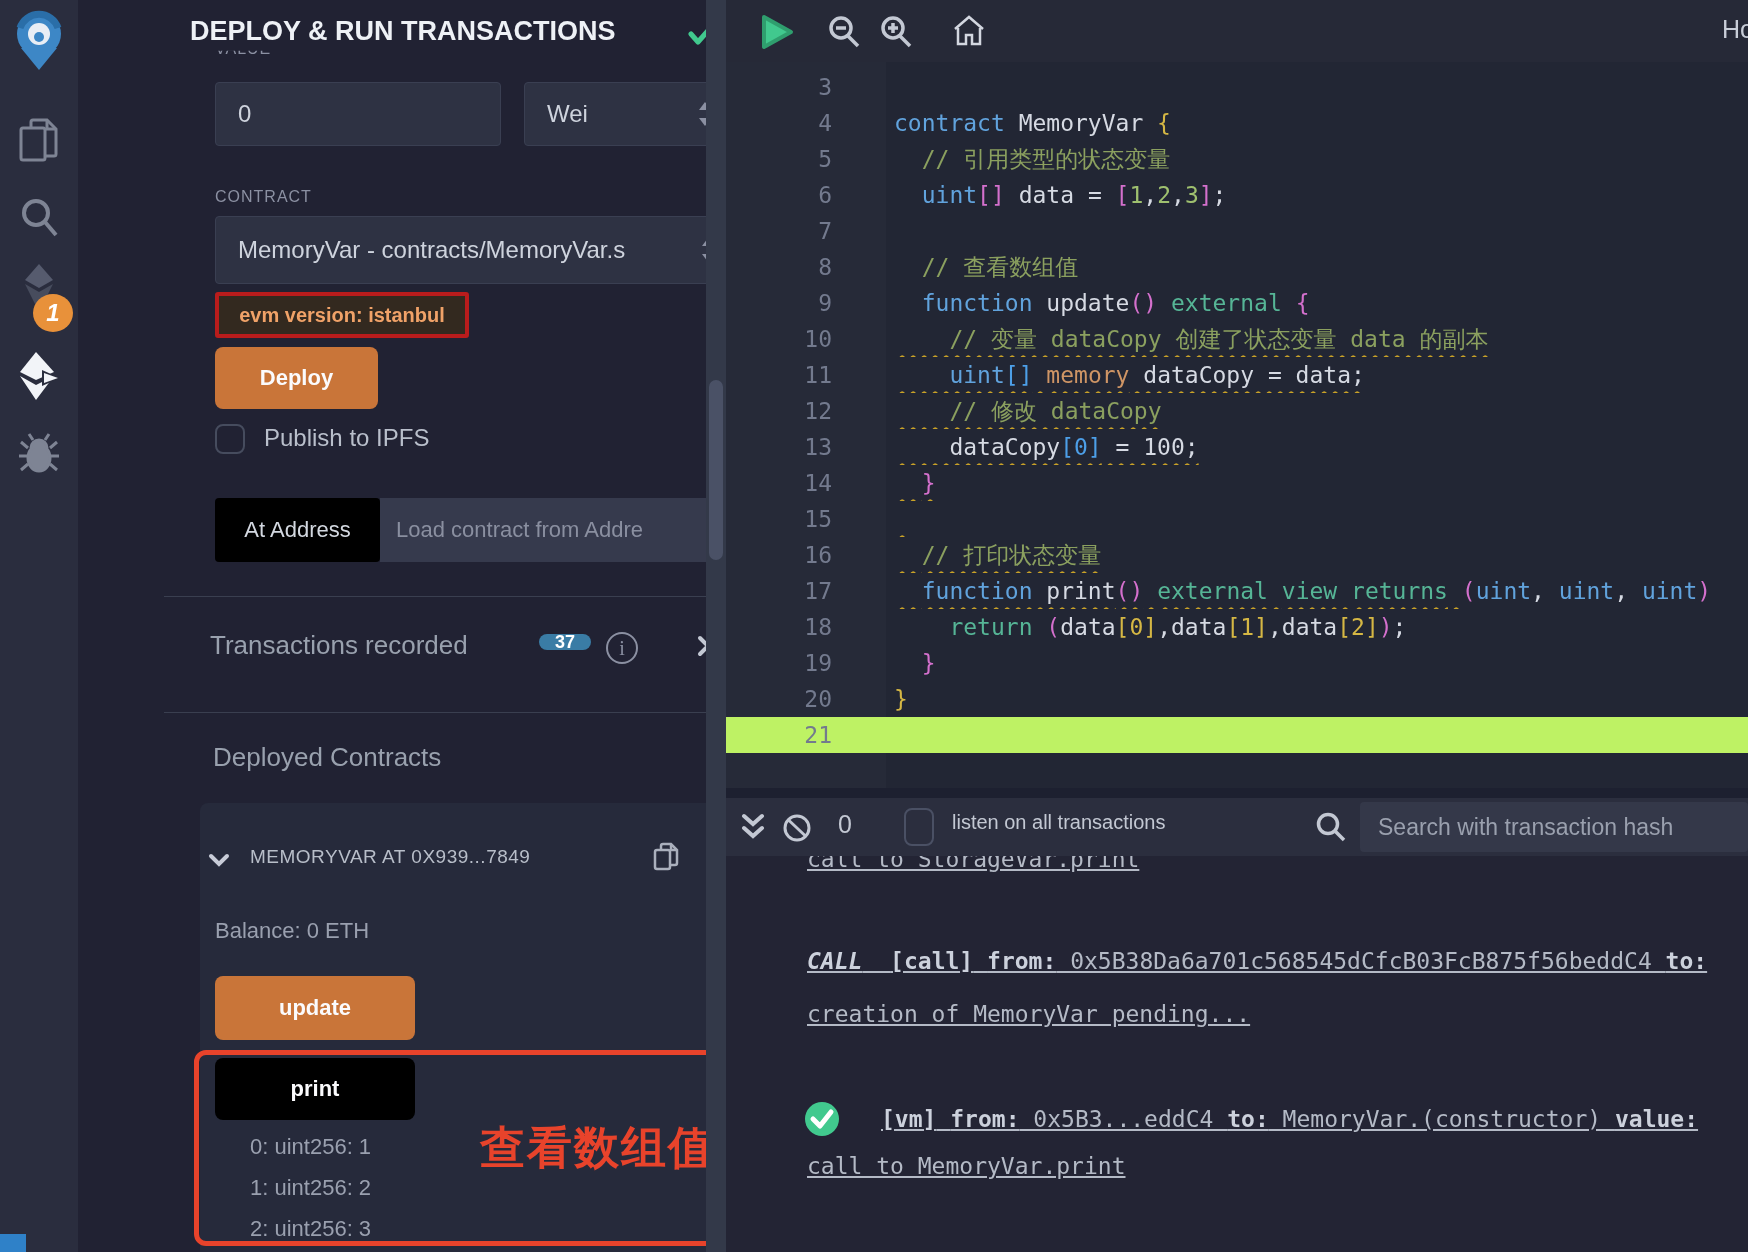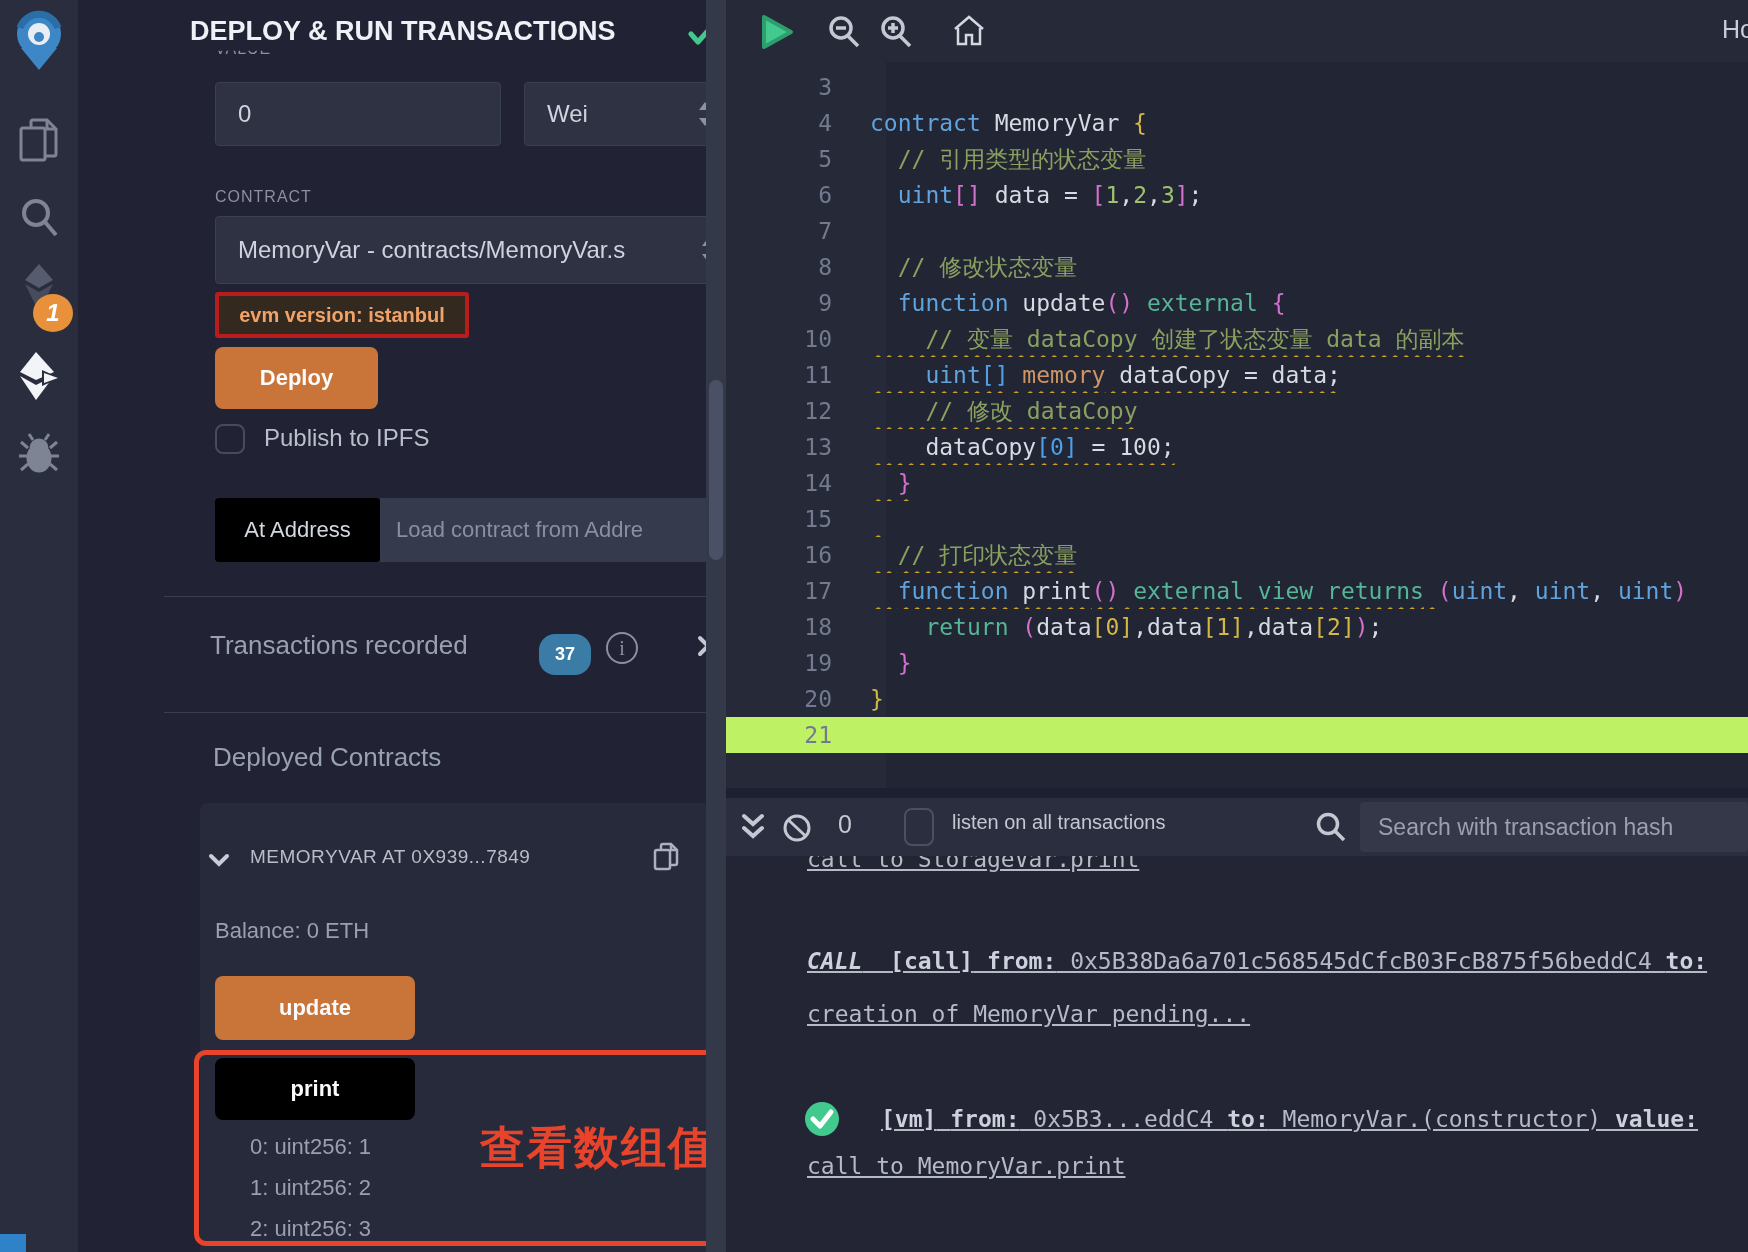--- a/index.html
+++ b/index.html
@@ -31,21 +31,21 @@
              display:flex;align-items:center;justify-content:center;}
   .btn{border:none;border-radius:8px;color:#fbfbfd;font-size:22px;font-weight:600;
        font-family:"Liberation Sans",sans-serif;display:flex;align-items:center;justify-content:center;cursor:pointer;}
   .btn-orange{background:#c97539;}
   .btn-teal{background:#000000;border-radius:4px;}
   .chkbox{border:2px solid #464c5e;border-radius:8px;background:transparent;box-sizing:border-box;}
   #ataddr-input{left:302px;top:498px;width:355px;height:64px;background:#363a4d;border-radius:0 4px 4px 0;
                 color:#8a8fa0;font-size:22px;display:flex;align-items:center;padding:0 16px;box-sizing:border-box;white-space:nowrap;overflow:hidden;}
   .hdivider{height:1px;background:#3a3f50;}
   .section-label{font-size:26px;color:#99a1ae;white-space:nowrap;}
-  #tx-badge{left:461px;top:634px;width:52px;height:41px;border-radius:16px;background:#3a7ca5;
+  #tx-badge{left:461px;top:634px;width:52px;height:16px;border-radius:16px;background:#3a7ca5;
             color:#fff;font-size:18px;font-weight:bold;display:flex;align-items:center;justify-content:center;}
   #info-icon{left:528px;top:632px;width:32px;height:32px;border:2px solid #8b90a2;border-radius:50%;
              color:#8b90a2;font-family:"Liberation Serif",serif;font-size:20px;
              display:flex;align-items:center;justify-content:center;box-sizing:border-box;}
   #contract-card{left:122px;top:803px;width:556px;height:460px;background:#262a3b;border-radius:8px;}
   #card-title{left:172px;top:846px;width:392px;font-size:19px;letter-spacing:.5px;color:#b8bec9;
               white-space:nowrap;overflow:hidden;}
   #balance{left:137px;top:918px;font-size:22px;color:#9aa0af;}
   .out-val{position:absolute;left:172px;font-size:22px;color:#9aa0af;}
   #red-box{left:116px;top:1050px;width:544px;height:196px;border:5px solid #e8432b;border-radius:12px;box-sizing:border-box;}
@@ -59,21 +59,21 @@
   #tabbar{left:726px;top:0;width:1022px;height:62px;background:#262937;border-bottom:1px solid #1b1e2b;}
   #home-label{left:996px;top:15px;font-size:25px;color:#c8cdd8;}
 
   
   #editor{left:726px;top:62px;width:1022px;height:726px;background:#222634;overflow:hidden;}
   #gutter-bg{position:absolute;left:0;top:0;width:160px;height:726px;background:#262a38;}
   #code-rows{position:absolute;left:0;top:7px;width:1022px;}
   .code-row{position:relative;height:36px;display:flex;font-family:"DejaVu Sans Mono",monospace;font-size:23px;line-height:36px;white-space:pre;}
   .code-row.cur{background:#bef264;}
   .ln{width:106px;text-align:right;color:#737a8e;flex:none;}
-  .code{margin-left:38px;overflow:hidden;flex:1;}
+  .code{margin-left:62px;overflow:hidden;flex:1;}
   .tk-kw{color:#61a3dd}.tk-cm{color:#8ba05f}.tk-pk{color:#d470cd}.tk-tl{color:#56b596}
   .tk-yl{color:#d5b744}.tk-or{color:#cf9565}.tk-nm{color:#9fc06f}.tk-df{color:#d6dae3}.tk-bl{color:#4d9fe8}
   .sq{text-decoration:underline;text-decoration-style:wavy;text-decoration-color:#c9a227;
       text-decoration-thickness:2px;text-underline-offset:8px;}
 
   
   #term-resize{left:726px;top:788px;width:1022px;height:10px;background:#1d2030;}
   #terminal{left:726px;top:798px;width:1022px;height:454px;background:#232434;overflow:hidden;}
   #term-toolbar{position:absolute;left:0;top:0;width:1022px;height:58px;background:#2b2e3e;}
   #term-count{position:absolute;left:112px;top:12px;font-size:25px;color:#c3c8d3;}
@@ -275,21 +275,21 @@
   </div>
 
   <div id="editor" class="abs">
     <div id="gutter-bg"></div>
     <div id="code-rows">
         <div class="code-row"><div class="ln">3</div><div class="code"></div></div>
         <div class="code-row"><div class="ln">4</div><div class="code"><span class="tk-kw">contract</span><span class="tk-df"> MemoryVar </span><span class="tk-yl">{</span></div></div>
         <div class="code-row"><div class="ln">5</div><div class="code"><span class="tk-df">  </span><span class="tk-cm">// 引用类型的状态变量</span></div></div>
         <div class="code-row"><div class="ln">6</div><div class="code"><span class="tk-df">  </span><span class="tk-kw">uint</span><span class="tk-pk">[]</span><span class="tk-df"> data = </span><span class="tk-pk">[</span><span class="tk-nm">1</span><span class="tk-df">,</span><span class="tk-nm">2</span><span class="tk-df">,</span><span class="tk-nm">3</span><span class="tk-pk">]</span><span class="tk-df">;</span></div></div>
         <div class="code-row"><div class="ln">7</div><div class="code"></div></div>
-        <div class="code-row"><div class="ln">8</div><div class="code"><span class="tk-df">  </span><span class="tk-cm">// 修改状态变量</span></div></div>
+        <div class="code-row"><div class="ln">8</div><div class="code"><span class="tk-df">  </span><span class="tk-cm">// 查看数组值</span></div></div>
         <div class="code-row"><div class="ln">9</div><div class="code"><span class="tk-df">  </span><span class="tk-kw">function</span><span class="tk-df"> update</span><span class="tk-pk">()</span><span class="tk-df"> </span><span class="tk-tl">external</span><span class="tk-df"> </span><span class="tk-pk">{</span></div></div>
         <div class="code-row"><div class="ln">10</div><div class="code"><span class="tk-df sq">    </span><span class="tk-cm sq">// 变量 dataCopy 创建了状态变量 data 的副本</span></div></div>
         <div class="code-row"><div class="ln">11</div><div class="code"><span class="tk-df sq">    </span><span class="tk-kw sq">uint</span><span class="tk-bl sq">[]</span><span class="tk-df sq"> </span><span class="tk-or sq">memory</span><span class="tk-df sq"> dataCopy = data;</span></div></div>
         <div class="code-row"><div class="ln">12</div><div class="code"><span class="tk-df sq">    </span><span class="tk-cm sq">// 修改 dataCopy</span></div></div>
         <div class="code-row"><div class="ln">13</div><div class="code"><span class="tk-df sq">    </span><span class="tk-df sq">dataCopy</span><span class="tk-bl sq">[0]</span><span class="tk-df sq"> = 100;</span></div></div>
         <div class="code-row"><div class="ln">14</div><div class="code"><span class="tk-df sq">  </span><span class="tk-pk sq">}</span></div></div>
         <div class="code-row"><div class="ln">15</div><div class="code"><span class="tk-df sq">&nbsp;</span></div></div>
         <div class="code-row"><div class="ln">16</div><div class="code"><span class="tk-df sq">  </span><span class="tk-cm sq">// 打印状态变量</span></div></div>
         <div class="code-row"><div class="ln">17</div><div class="code"><span class="tk-df sq">  </span><span class="tk-kw sq">function</span><span class="tk-df sq"> print</span><span class="tk-pk sq">()</span><span class="tk-df sq"> </span><span class="tk-tl sq">external</span><span class="tk-df sq"> </span><span class="tk-tl sq">view</span><span class="tk-df sq"> </span><span class="tk-tl sq">returns</span><span class="tk-df sq"> </span><span class="tk-pk">(</span><span class="tk-kw">uint</span><span class="tk-df">, </span><span class="tk-kw">uint</span><span class="tk-df">, </span><span class="tk-kw">uint</span><span class="tk-pk">)</span></div></div>
         <div class="code-row"><div class="ln">18</div><div class="code"><span class="tk-df">    </span><span class="tk-tl">return</span><span class="tk-df"> </span><span class="tk-pk">(</span><span class="tk-df">data</span><span class="tk-yl">[0]</span><span class="tk-df">,</span><span class="tk-df">data</span><span class="tk-yl">[1]</span><span class="tk-df">,</span><span class="tk-df">data</span><span class="tk-yl">[2]</span><span class="tk-pk">)</span><span class="tk-df">;</span></div></div>

